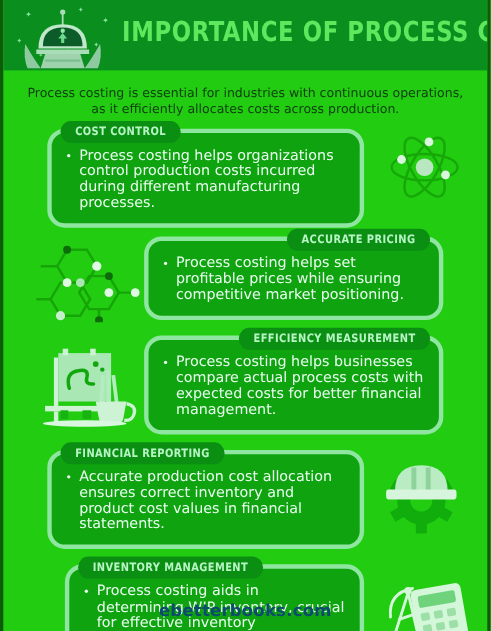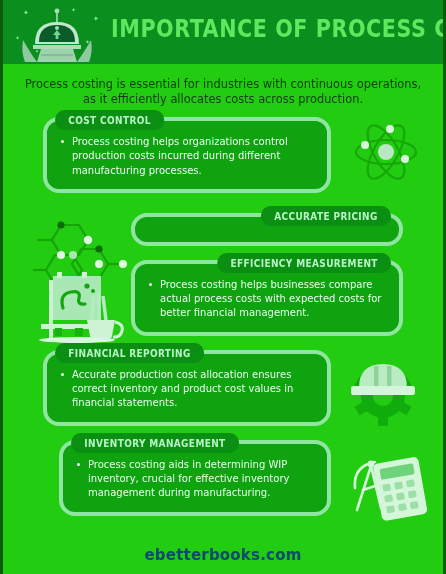--- a/index.html
+++ b/index.html
@@ -68,21 +68,21 @@
     white-space:nowrap;
     transform:scaleX(.95);
     z-index:3;
   }
   .pill.at-left {left:8px;transform-origin:left center;}
   .pill.at-right{right:8px;transform-origin:right center;}
   .bullet{
     position:relative;
     padding-left:13px;
     color:#eafff0;
-    font-size:10px;line-height:14.3px;
+    font-size:13px;line-height:14.3px;
   }
   .bullet:before{
     content:"";position:absolute;left:2px;top:5px;
     width:3px;height:3px;border-radius:50%;background:#eafff0;
   }
 
   
   .icon{position:absolute;pointer-events:none;}
   .icon svg{display:block;}
 
@@ -147,21 +147,21 @@
       </svg>
     </div>
     <div class="card-wrap">
       <div class="card left">
         <div class="pill at-left">COST CONTROL</div>
         <div class="bullet">Process costing helps organizations control production costs incurred during different manufacturing processes.</div>
       </div>
     </div>
   </div>
 
-  <div class="card-row" style="margin-top:20px;">
+  <div class="card-row" style="margin-top:8px;">
     <div class="icon" style="left:14px;top:-4px;">
       <svg viewBox="0 0 110 82" width="110" height="82">
         <g stroke="#15a507" stroke-width="2.2" fill="none">
           <polygon points="44,16 62,16 71,31 62,46 44,46 35,31"></polygon>
           <polygon points="64,40 82,40 91,55 82,70 64,70 55,55"></polygon>
           <polygon points="38,46 56,46 65,61 56,76 38,76 29,61"></polygon>
           <line x1="35" y1="31" x2="20" y2="31"></line>
           <line x1="91" y1="55" x2="106" y2="55"></line>
           <line x1="29" y1="61" x2="16" y2="61"></line>
           <line x1="73" y1="70" x2="73" y2="80"></line>
@@ -173,20 +173,21 @@
         <circle cx="44" cy="46" r="4" fill="#dff9e2"></circle>
         <circle cx="106" cy="55" r="4" fill="#dff9e2"></circle>
         <circle cx="82" cy="55" r="4" fill="#dff9e2"></circle>
         <circle cx="38" cy="76" r="4.2" fill="#c4f0cb"></circle>
         <circle cx="73" cy="80" r="3.6" fill="#0d6b0a"></circle>
       </svg>
     </div>
     <div class="card-wrap">
       <div class="card right">
         <div class="pill at-right">ACCURATE PRICING</div>
+        <div class="bullet">Process costing helps set profitable prices while ensuring competitive market positioning.</div>
       </div>
     </div>
   </div>
 
   <div class="card-row" style="margin-top:14px;">
     <div class="icon" style="left:24px;top:-2px;">
       <svg viewBox="0 0 100 88" width="100" height="88">
         <rect x="22" y="22" width="4" height="48" fill="#cdf2d4"></rect>
         <rect x="64" y="22" width="4" height="48" fill="#cdf2d4"></rect>
         <rect x="26" y="18" width="48" height="44" fill="#a9e8b5"></rect>

